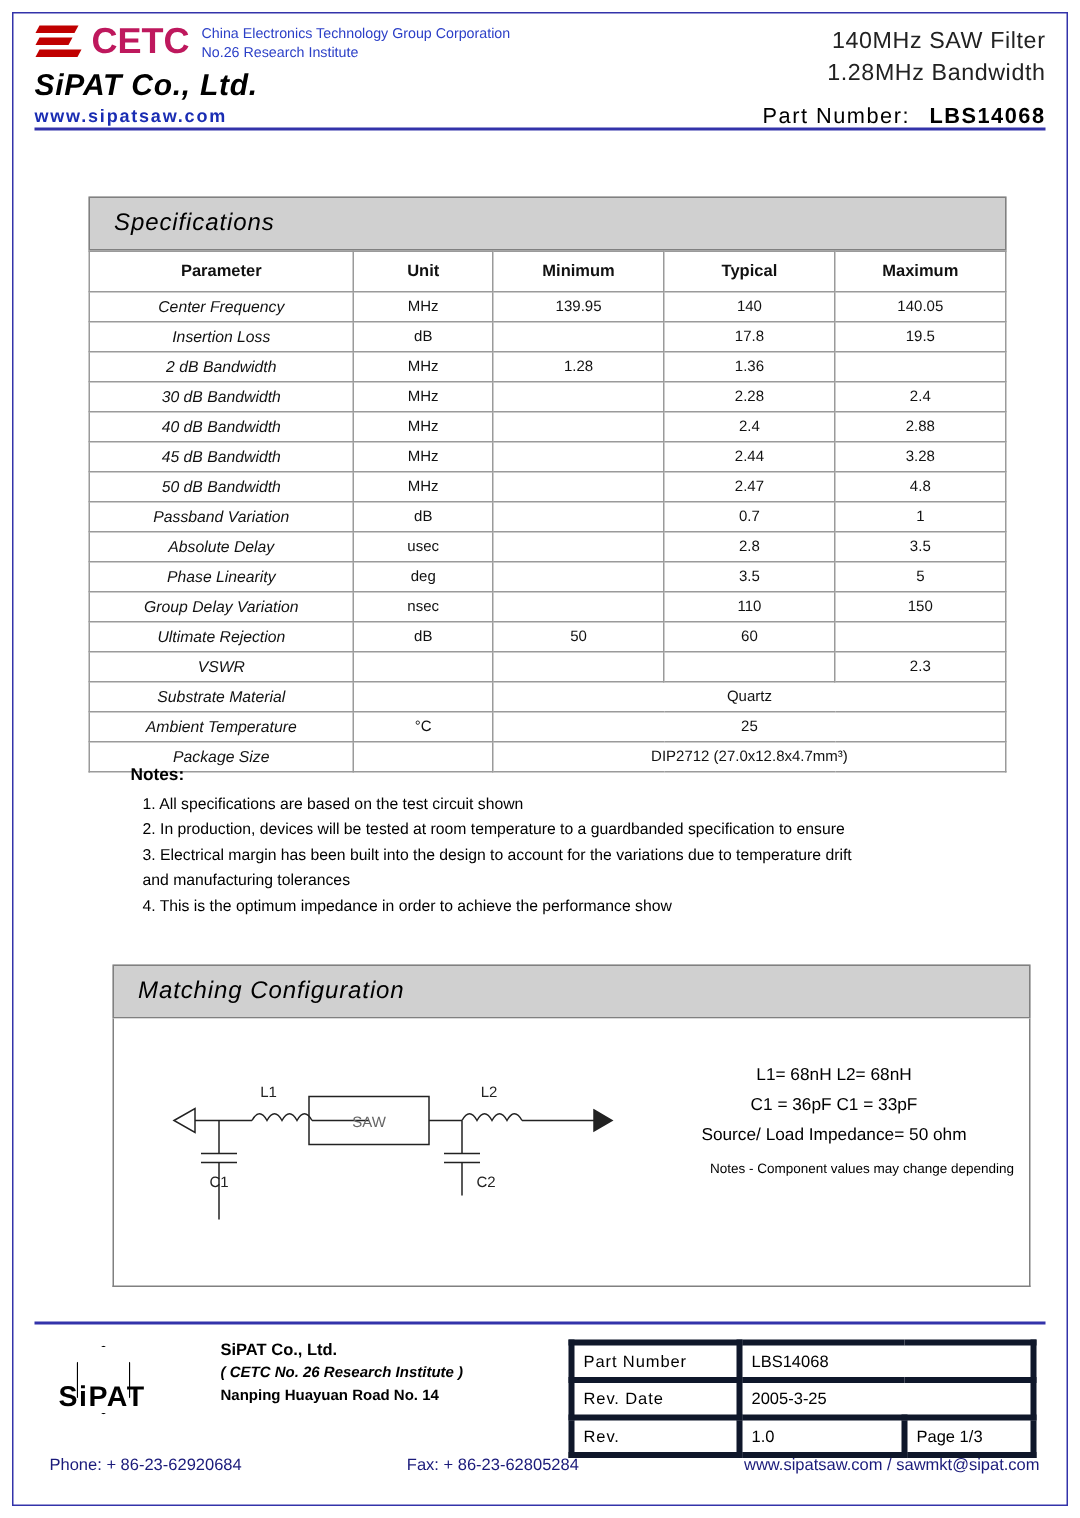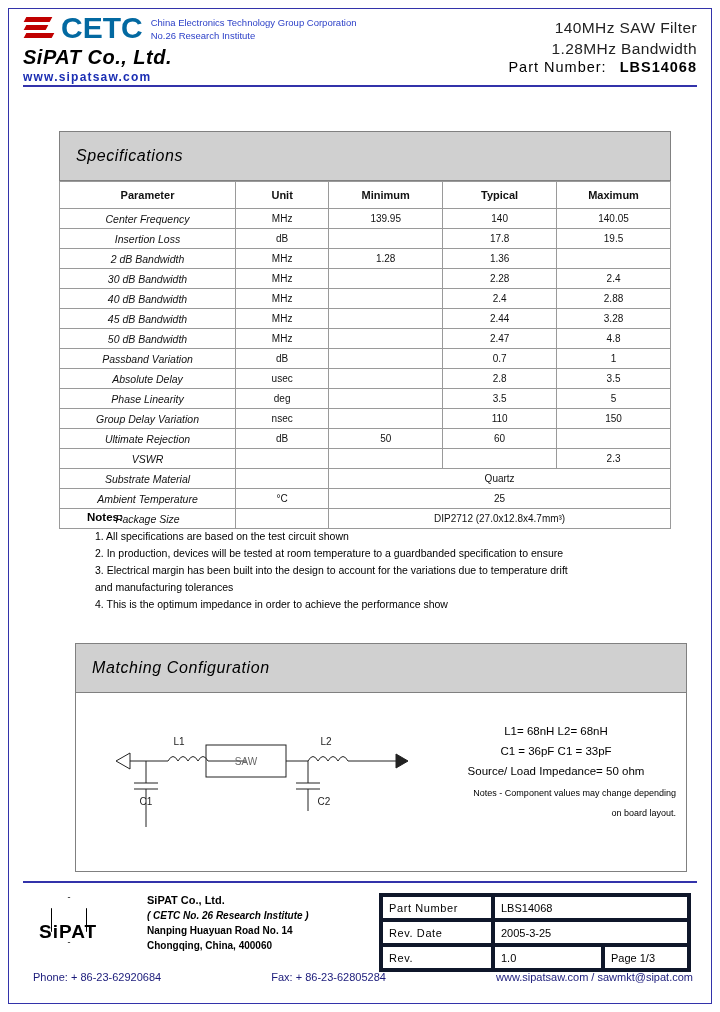--- a/index.html
+++ b/index.html
@@ -51,23 +51,23 @@
     flex: none;
   }
   .cetc-logo .bar {
     position: absolute;
     background: #c00000;
   }
   .cetc-logo .b1 { left: 2px; top: 2px; width: 26px; height: 5px; transform: skewX(-28deg); }
   .cetc-logo .b2 { left: 2px; top: 10px; width: 22px; height: 5px; transform: skewX(-28deg); }
   .cetc-logo .b3 { left: 2px; top: 18px; width: 28px; height: 5px; transform: skewX(-28deg); }
   .cetc-word {
-    font-size: 30px;
-    font-weight: bold;
-    color: #0369a1;
+    font-size: 24px;
+    font-weight: bold;
+    color: #be185d;
     letter-spacing: 0px;
     line-height: 26px;
     font-family: "Liberation Sans", sans-serif;
   }
   .cetc-text {
     margin-left: 8px;
     padding-top: 1px;
   }
   .cetc-text div {
     font-size: 9.5px;
@@ -96,34 +96,35 @@
   }
   .hdr-right .l1, .hdr-right .l2 {
     font-size: 15.5px;
     color: #222;
     line-height: 21px;
     letter-spacing: 0.4px;
   }
   .hdr-right .pn {
     font-size: 14.5px;
     letter-spacing: 1px;
+    margin-top: 11px;
   }
   .hdr-rule {
     position: absolute;
     left: 14px;
     right: 14px;
     top: 76px;
     border-top: 2px solid #3333aa;
   }
 
   
   .section-bar {
     background: #d0d0d0;
     border: 1px solid #808080;
-    height: 50px;
+    height: 36px;
     display: flex;
     align-items: center;
     padding-left: 16px;
     box-sizing: border-box;
   }
   .section-bar span {
     font-size: 16px;
     font-style: italic;
     letter-spacing: 0.6px;
   }
@@ -519,36 +520,34 @@
           <text x="240" y="44" font-size="10" fill="#222" text-anchor="middle" font-family="Liberation Sans, sans-serif" id="svg-l2">L2</text>
           <text x="60" y="104" font-size="10" fill="#222" text-anchor="middle" font-family="Liberation Sans, sans-serif" id="svg-c1">C1</text>
           <text x="238" y="104" font-size="10" fill="#222" text-anchor="middle" font-family="Liberation Sans, sans-serif" id="svg-c2">C2</text>
         </svg>
       </div>
       <div class="match-text">
         <div class="ln">L1= 68nH    L2= 68nH</div>
         <div class="ln">C1 = 36pF    C1 = 33pF</div>
         <div class="ln">Source/ Load Impedance= 50 ohm</div>
         <div class="small">Notes - Component values may change depending</div>
-        <div class="small">on board layout.</div>
       </div>
     </div>
   </div>
 
   <div class="foot-rule"></div>
   <div class="footer">
     <div class="foot-logo">
       <div class="hex"></div>
       <div class="hexword">SiPAT</div>
     </div>
     <div class="foot-addr">
       <div class="l b">SiPAT Co., Ltd.</div>
       <div class="l i">( CETC No. 26 Research Institute )</div>
       <div class="l">Nanping Huayuan Road No. 14</div>
-      <div class="l">Chongqing, China, 400060</div>
     </div>
     <div class="foot-table">
       <table>
         <colgroup>
           <col style="width:112px">
           <col style="width:110px">
           <col style="width:86px">
         </colgroup>
         <tbody id="foot-body">
             <tr>

